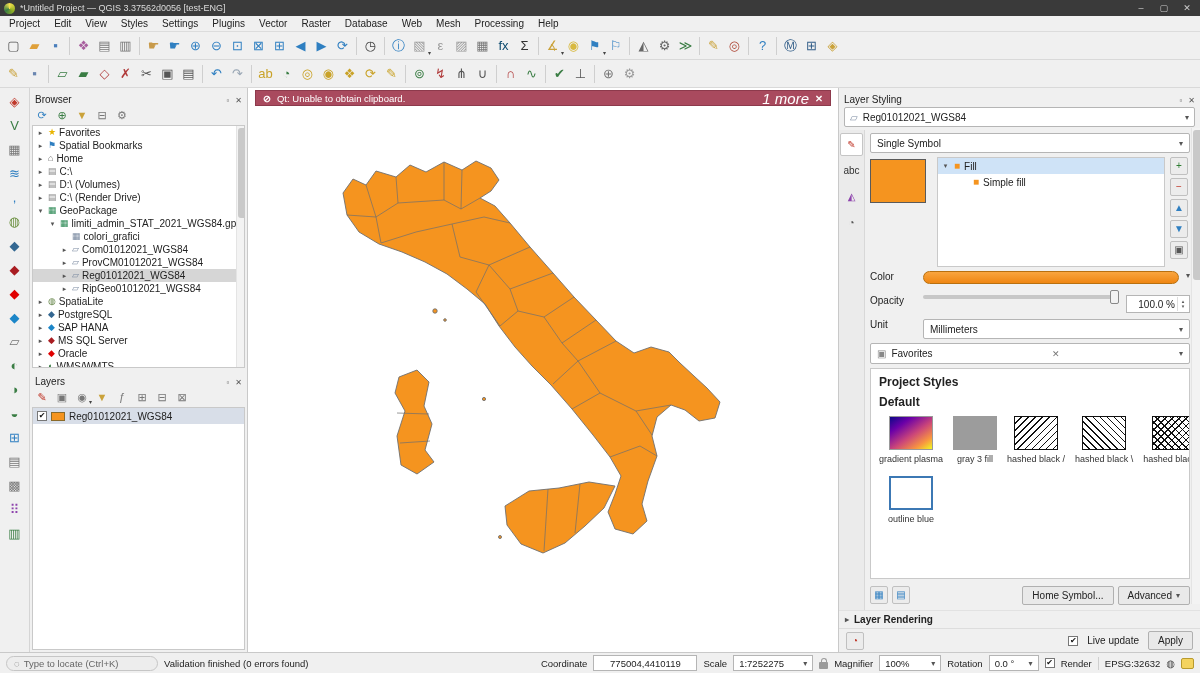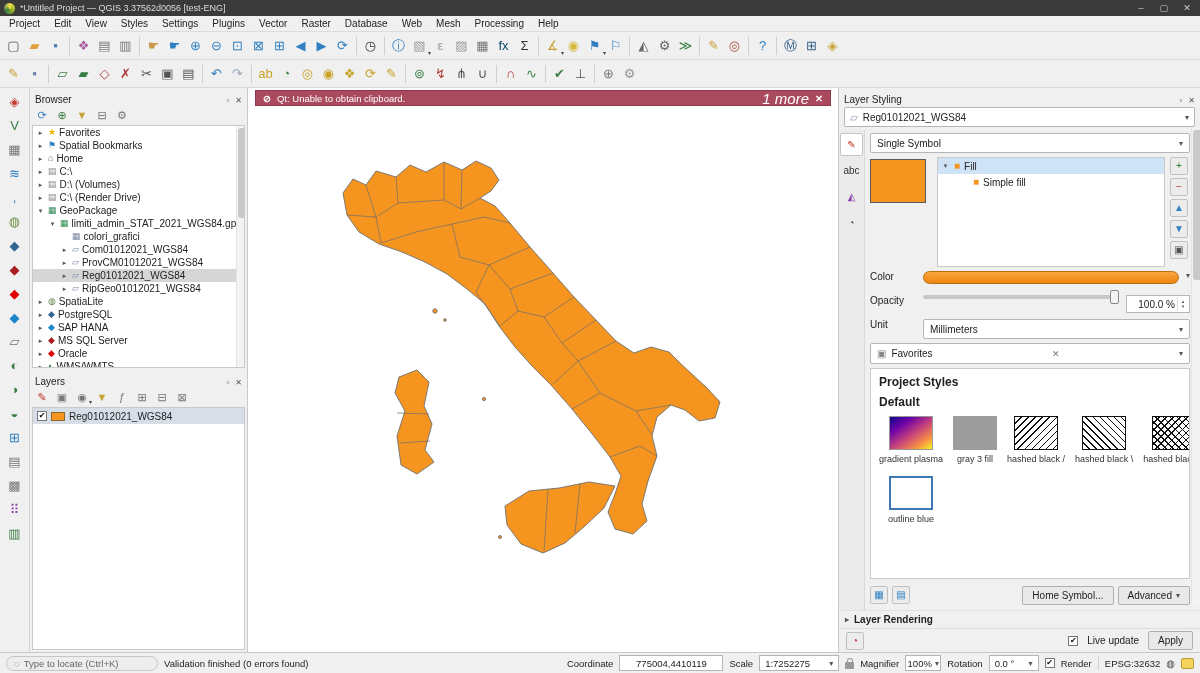--- a/index.html
+++ b/index.html
@@ -1101,21 +1101,21 @@
     <span class="sb-box" style="width:104px">
         <span>775004,4410119</span>
       </span>
     <span>Scale</span>
     <span class="sb-box" style="width:80px">
         <span>1:7252275</span>
         <span class="combo-caret">▾</span>
       </span>
     <span class="lock"></span>
     <span>Magnifier</span>
-    <span class="sb-box" style="width:36px">
+    <span class="sb-box" style="width:62px">
         <span>100%</span>
         <span class="combo-caret">▾</span>
       </span>
     <span>Rotation</span>
     <span class="sb-box" style="width:50px">
         <span>0.0 °</span>
         <span class="combo-caret">▾</span>
       </span>
     <span class="cb">✔</span>
     <span>Render</span>

